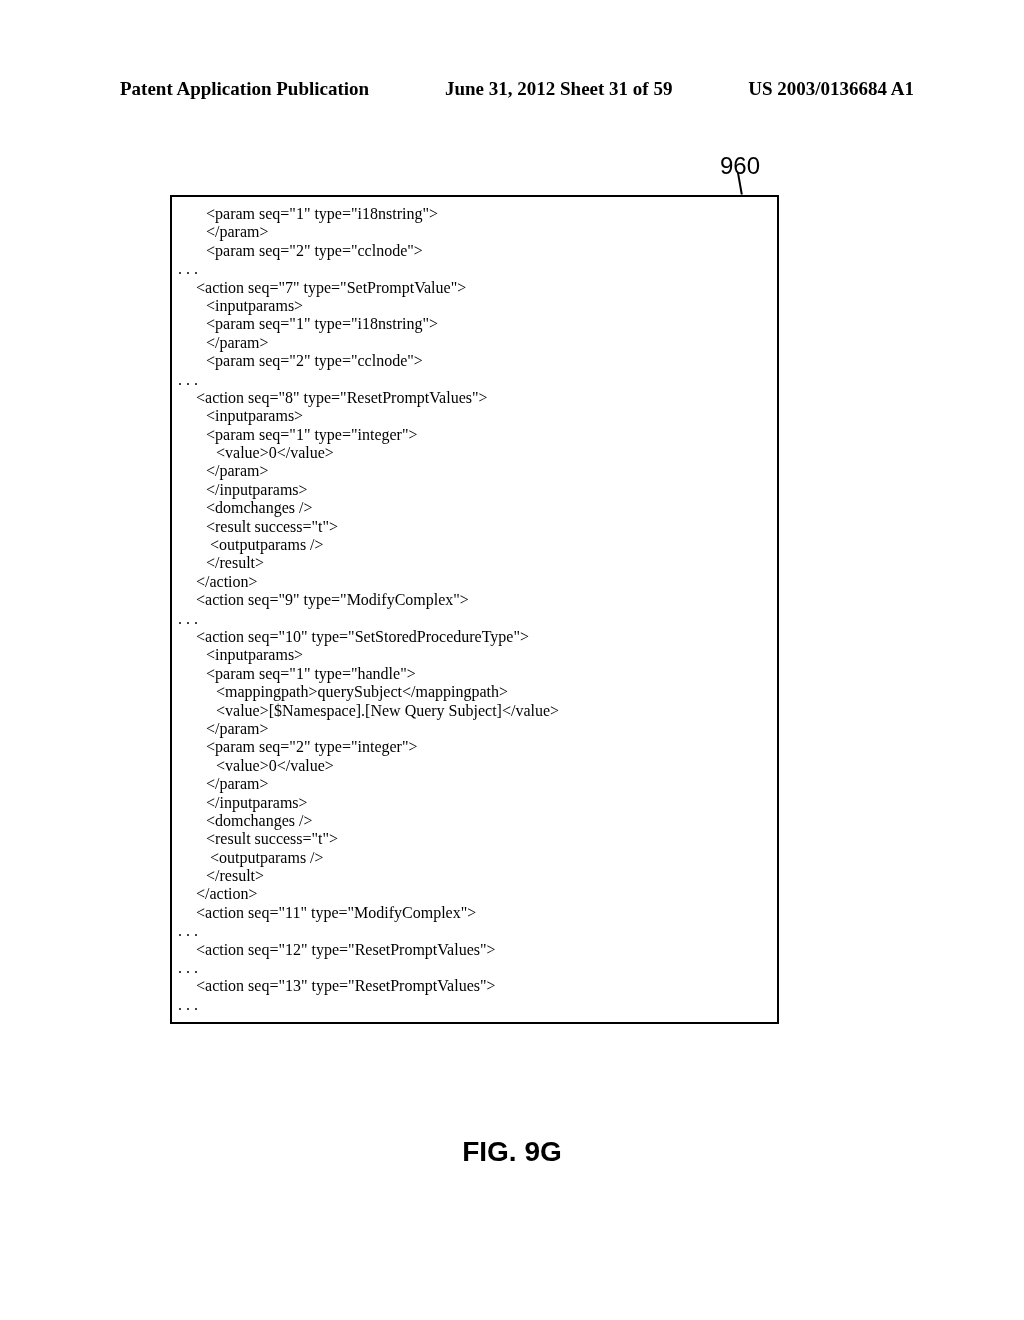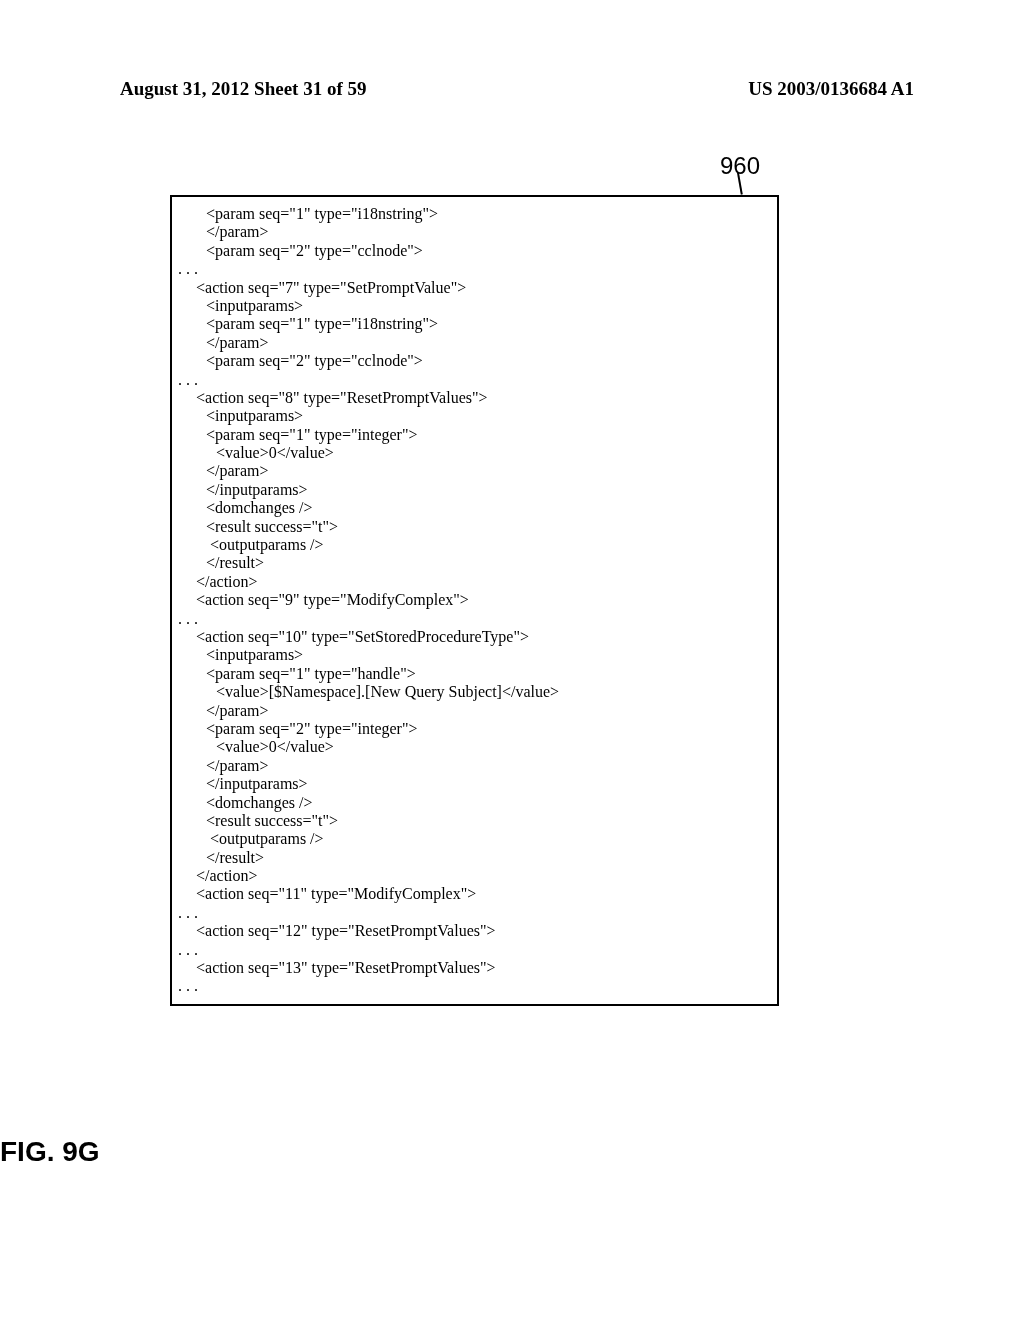--- a/index.html
+++ b/index.html
@@ -64,30 +64,32 @@
   }
   .i0 { padding-left: 0px; }
   .i1 { padding-left: 18px; }
   .i2 { padding-left: 28px; }
   .i3 { padding-left: 38px; }
   .figure-caption {
     position: absolute;
     top: 1136px;
     left: 0;
     width: 1024px;
+    text-align: center;
     font-family: Arial, sans-serif;
     font-size: 28px;
     font-weight: bold;
   }
 </style>
 </head>
 <body>
 
 <div class="header">
-  <span>August 31, 2012   Sheet 31 of 59</span>
+  <span>Patent Application Publication</span>
+  <span>June 31, 2012   Sheet 31 of 59</span>
   <span>US 2003/0136684 A1</span>
 </div>
 
 <div class="figure-ref">960</div>
 <div class="fig-pointer"></div>
 
 <div class="code-box" id="code-container">
     <div class="code-line i2">&lt;param seq="1" type="i18nstring"&gt;</div>
     <div class="code-line i2">&lt;/param&gt;</div>
     <div class="code-line i2">&lt;param seq="2" type="cclnode"&gt;</div>
@@ -107,20 +109,21 @@
     <div class="code-line i2">&lt;domchanges /&gt;</div>
     <div class="code-line i2">&lt;result success="t"&gt;</div>
     <div class="code-line i2"> &lt;outputparams /&gt;</div>
     <div class="code-line i2">&lt;/result&gt;</div>
     <div class="code-line i1">&lt;/action&gt;</div>
     <div class="code-line i1">&lt;action seq="9" type="ModifyComplex"&gt;</div>
     <div class="code-line i0">. . .</div>
     <div class="code-line i1">&lt;action seq="10" type="SetStoredProcedureType"&gt;</div>
     <div class="code-line i2">&lt;inputparams&gt;</div>
     <div class="code-line i2">&lt;param seq="1" type="handle"&gt;</div>
+    <div class="code-line i3">&lt;mappingpath&gt;querySubject&lt;/mappingpath&gt;</div>
     <div class="code-line i3">&lt;value&gt;[$Namespace].[New Query Subject]&lt;/value&gt;</div>
     <div class="code-line i2">&lt;/param&gt;</div>
     <div class="code-line i2">&lt;param seq="2" type="integer"&gt;</div>
     <div class="code-line i3">&lt;value&gt;0&lt;/value&gt;</div>
     <div class="code-line i2">&lt;/param&gt;</div>
     <div class="code-line i2">&lt;/inputparams&gt;</div>
     <div class="code-line i2">&lt;domchanges /&gt;</div>
     <div class="code-line i2">&lt;result success="t"&gt;</div>
     <div class="code-line i2"> &lt;outputparams /&gt;</div>
     <div class="code-line i2">&lt;/result&gt;</div>

